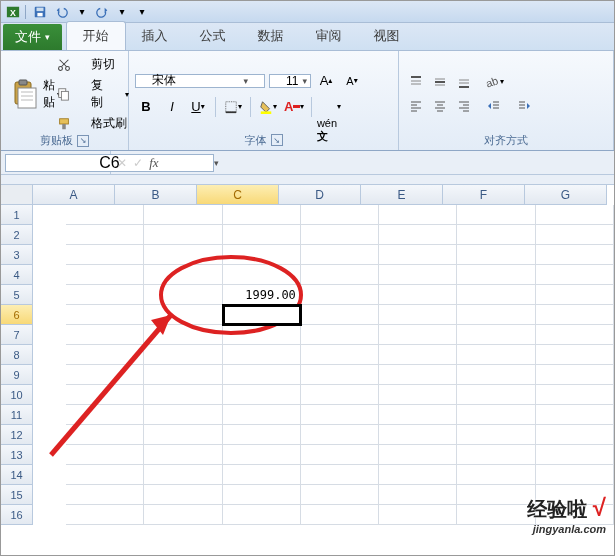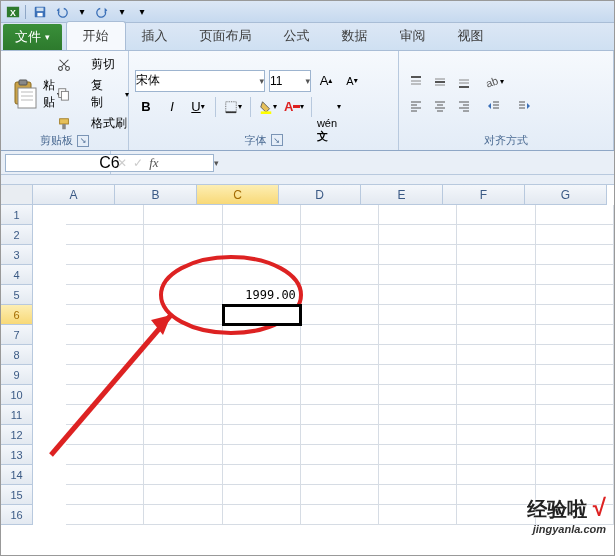--- a/index.html
+++ b/index.html
@@ -24,21 +24,21 @@
 .group-label { height: 16px; font-size: 11px; color: #4a6a92; text-align: center; display:flex; align-items:center; justify-content:center; gap:4px;}
 .group-label .launcher { width:12px; height:12px; border:1px solid #7a94b5; display:inline-flex; align-items:center; justify-content:center; font-size:8px; color:#4a6a92;}
 
 .paste-btn { width: 42px; display: flex; align-items: center; gap: 2px; font-size: 12px; padding: 2px; }
 .paste-icon { width: 32px; height: 32px; }
 .clip-col { display: flex; flex-direction: column; gap: 2px; font-size: 12px; }
 .clip-row { display: flex; align-items: center; gap: 20px; padding: 1px 4px; }
 
 .font-col { display: flex; flex-direction: column; gap: 4px; }
 .font-row { display: flex; align-items: center; gap: 4px; }
-.combo { height: 22px; border: 1px solid #9db4cf; background: #fff; display: flex; align-items: center; padding: 0 0; font-size: 12px; }
+.combo { height: 14px; border: 1px solid #9db4cf; background: #fff; display: flex; align-items: center; padding: 0 16px; font-size: 12px; }
 .combo .dd { margin-left: auto; padding-left:4px; color:#555; font-size:9px;}
 .fname { width: 130px; }
 .fsize { width: 42px; }
 .ribbtn { width: 22px; height: 22px; border: 1px solid transparent; display: inline-flex; align-items: center; justify-content: center; font-size: 13px; }
 .ribbtn.sm { width:16px; height:16px; font-size:10px;}
 .ribsep { width:1px; height:20px; background:#b8c9de; margin:0 2px;}
 
 .align-grid { display:grid; grid-template-columns: repeat(3,22px); grid-template-rows: repeat(2,22px); gap:2px;}
 .align-col2 { display:grid; grid-template-columns: repeat(2,28px); grid-template-rows: repeat(2,22px); gap:2px;}
 
@@ -114,21 +114,20 @@
   <span class="ribbtn sm" style="margin-left:2px;">▾</span>
 </div>
 
 <div class="ribbon-tabs">
   <div class="tab file">
     <span>文件</span>
     <span style="font-size:9px;">▾</span>
   </div>
   <div class="tab active"><span>开始</span></div>
   <div class="tab"><span>插入</span></div>
-  <div class="tab"><span>页面布局</span></div>
   <div class="tab"><span>公式</span></div>
   <div class="tab"><span>数据</span></div>
   <div class="tab"><span>审阅</span></div>
   <div class="tab"><span>视图</span></div>
 </div>
 
 <div class="ribbon">
 
   <div class="group" style="width:128px;">
     <div class="group-content">

